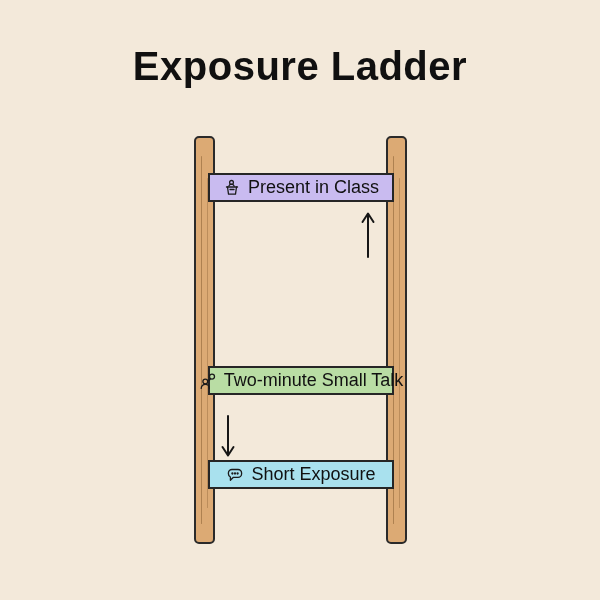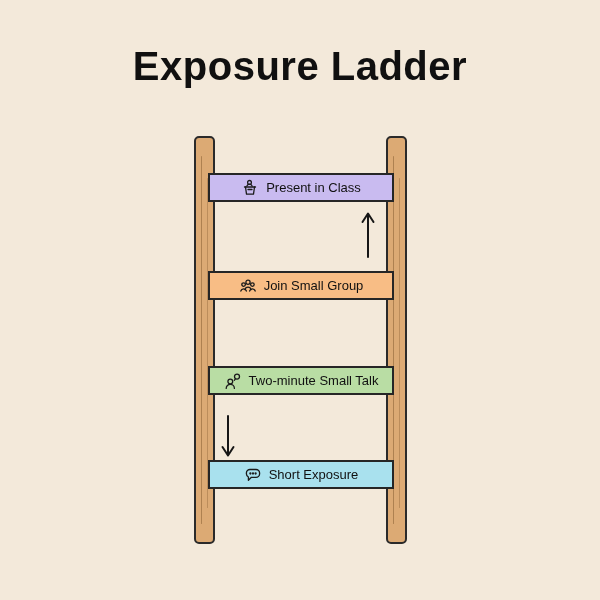--- a/index.html
+++ b/index.html
@@ -63,21 +63,21 @@
     position: absolute;
     left: 208px;
     width: 186px;
     height: 29px;
     border: 2px solid #262626;
     box-sizing: border-box;
     display: flex;
     align-items: center;
     justify-content: center;
     gap: 7px;
-    font-size: 13px;
+    font-size: 18px;
     color: #111;
     z-index: 2;
   }
   .rung-1 { top: 173px; }
   .rung-2 { top: 271px; }
   .rung-3 { top: 366px; }
   .rung-4 { top: 460px; }
   .rung .icon {
     width: 18px;
     height: 18px;
@@ -111,31 +111,20 @@
       <path d="M7 10.5 H11"></path>
     </svg>
     <span class="label-text">Present in Class</span>
   </div>
 
   <svg class="arrow arrow-up" width="20" height="52" viewBox="0 0 20 52" fill="none" stroke="#161616" stroke-width="2" stroke-linecap="round" stroke-linejoin="round">
     <path d="M10 48 V6"></path>
     <path d="M4.5 13 L10 4.5 L15.5 13"></path>
   </svg>
 
-  <div class="rung rung-2" style="background-color: rgb(248, 189, 133);">
-    <svg class="icon" viewBox="0 0 18 18" fill="none" stroke="#1b1b1b" stroke-width="1.3" stroke-linecap="round" stroke-linejoin="round">
-      <circle cx="4.6" cy="7.6" r="1.8"></circle>
-      <circle cx="13.4" cy="7.6" r="1.8"></circle>
-      <circle cx="9" cy="5.2" r="2.1"></circle>
-      <path d="M1.8 14 a2.9 2.9 0 0 1 5.6 0"></path>
-      <path d="M10.6 14 a2.9 2.9 0 0 1 5.6 0"></path>
-      <path d="M5.9 12.6 a3.2 3.2 0 0 1 6.2 0"></path>
-    </svg>
-    <span class="label-text">Join Small Group</span>
-  </div>
 
   <div class="rung rung-3" style="background-color: rgb(185, 221, 164);">
     <svg class="icon" viewBox="0 0 18 18" fill="none" stroke="#1b1b1b" stroke-width="1.3" stroke-linecap="round" stroke-linejoin="round">
       <circle cx="6.3" cy="9.6" r="2.4"></circle>
       <path d="M2.2 16.4 a4.1 4.1 0 0 1 8.2 0"></path>
       <circle cx="13" cy="4.6" r="2.5"></circle>
       <path d="M11.4 6.8 L10.3 8.3"></path>
     </svg>
     <span class="label-text">Two-minute Small Talk</span>
   </div>

